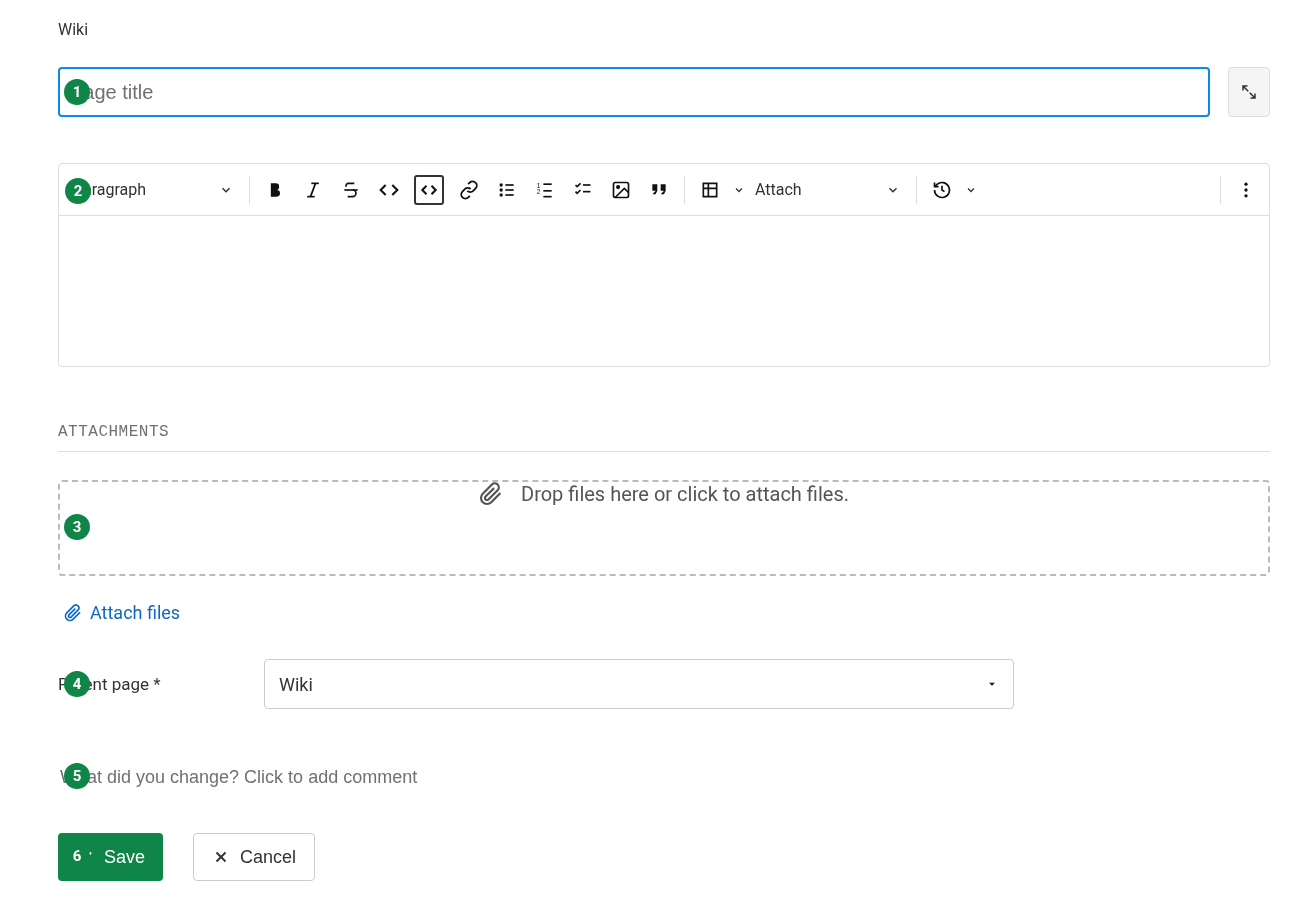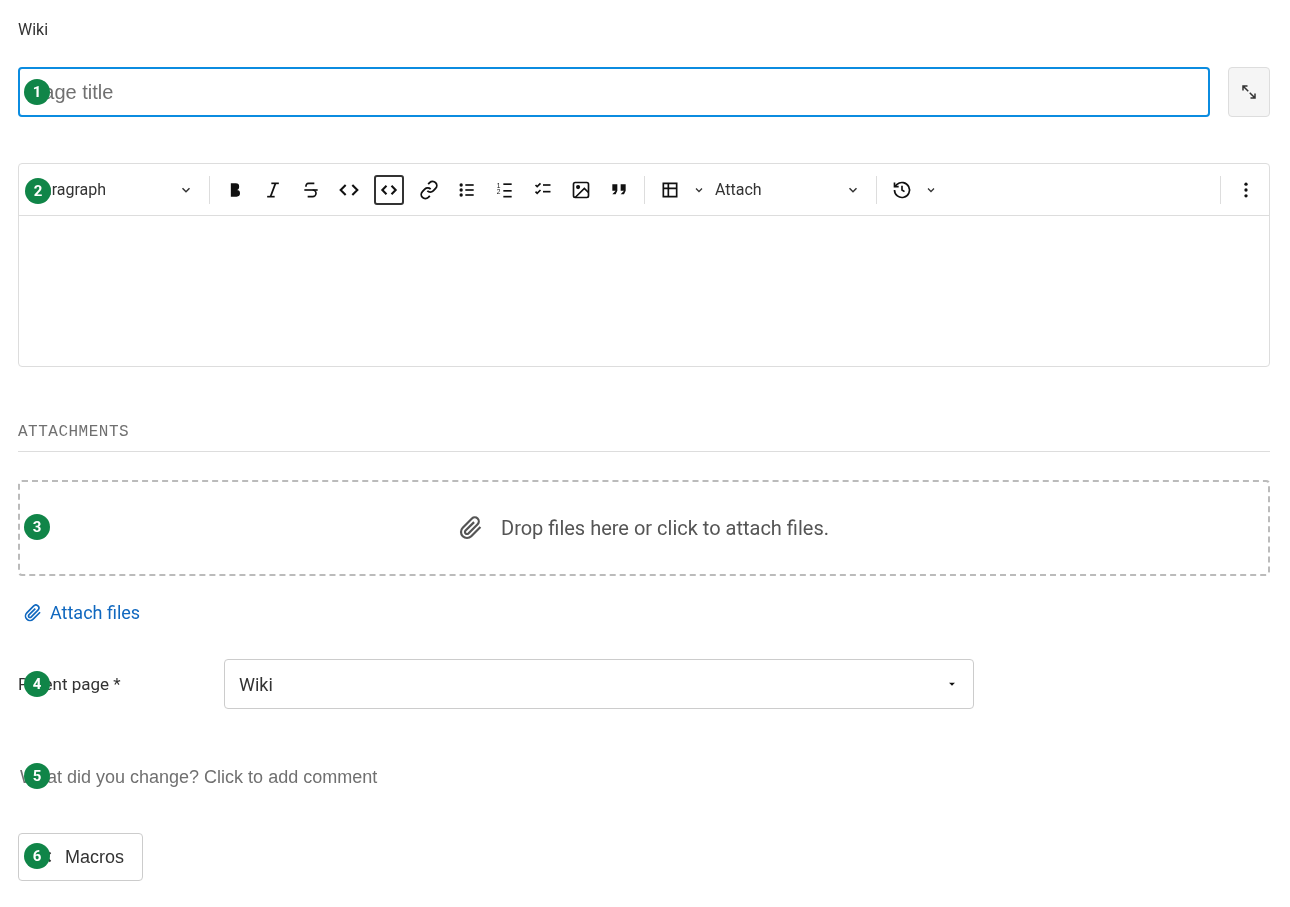--- a/index.html
+++ b/index.html
@@ -1,17 +1,17 @@
 <!DOCTYPE html>
 <html><head>
   <meta charset="utf-8">
   <style>
     * { box-sizing: border-box; margin: 0; padding: 0; }
     body { font-family: -apple-system, BlinkMacSystemFont, "Segoe UI", Roboto, sans-serif; background: #fff; color: #333; padding: 20px 0; }
-    .container { padding-left: 18px; padding-right: 20px; position: relative; }
+    .container { padding-left: 58px; padding-right: 20px; position: relative; }
     
     .step-badge { position: absolute; left: 6px; width: 26px; height: 26px; border-radius: 50%; background: #108548; color: #fff; font-weight: bold; display: flex; align-items: center; justify-content: center; font-size: 15px; z-index: 10; }
     
     .breadcrumb { font-size: 16px; color: #333; margin-bottom: 28px; }
     
     .title-row { display: flex; gap: 18px; align-items: stretch; margin-bottom: 46px; position: relative; }
     .title-input { flex: 1; height: 50px; border: 2px solid #0b8ce0; border-radius: 4px; padding: 0 10px; font-size: 20px; outline: none; color: #666; }
     .title-input::placeholder { color: #707070; }
     .expand-btn { width: 42px; height: 50px; border: 1px solid #ddd; border-radius: 4px; background: #f5f5f5; display: flex; align-items: center; justify-content: center; cursor: pointer; }
     
@@ -24,21 +24,21 @@
     .tb-btn { width: 38px; height: 38px; display: flex; align-items: center; justify-content: center; cursor: pointer; border-radius: 3px; }
     .tb-btn svg { width: 20px; height: 20px; }
     .tb-btn.boxed { border: 2px solid #333; border-radius: 3px; width: 30px; height: 30px; margin: 0 6px; }
     .tb-group { display: flex; align-items: center; gap: 4px; }
     .tb-spacer { flex: 1; }
     .chevron { display: inline-block; }
     .editor-body { min-height: 150px; padding: 12px; }
     
     .attach-header { font-size: 16px; color: #707070; letter-spacing: 0.5px; padding-bottom: 10px; border-bottom: 1px solid #ddd; margin-bottom: 28px; font-family: Liberation Mono, monospace; }
     
-    .dropzone { border: 2px dashed #bbb; border-radius: 4px; height: 96px; display: flex; align-items: center; justify-content: center; gap: 18px; color: #555; font-size: 20px; cursor: pointer; position: relative; margin-bottom: 26px; }
+    .dropzone { border: 2px dashed #bbb; border-radius: 4px; height: 96px; display: flex; justify-content: center; gap: 18px; color: #555; font-size: 20px; cursor: pointer; position: relative; margin-bottom: 26px; }
     .dropzone svg { width: 24px; height: 24px; }
     
     .attach-link { color: #1068bf; font-size: 18px; display: inline-flex; align-items: center; gap: 8px; cursor: pointer; margin-left: 6px; margin-bottom: 36px; }
     .attach-link svg { width: 18px; height: 18px; }
     
     .field-row { display: flex; align-items: center; gap: 16px; margin-bottom: 50px; position: relative; }
     .field-label { font-size: 17px; width: 190px; }
     .field-select { width: 750px; height: 50px; border: 1px solid #ccc; border-radius: 4px; padding: 0 14px; font-size: 18px; display: flex; align-items: center; justify-content: space-between; cursor: pointer; }
     
     .comment-input { width: 100%; border: none; height: 36px; font-size: 18px; color: #666; outline: none; padding: 0 2px; margin-bottom: 38px; }
@@ -234,22 +234,28 @@
     </div>
   </div>
 
   <div style="position:relative;">
     <span class="step-badge" style="top:4px;">5</span>
     <input class="comment-input" type="text" placeholder="What did you change? Click to add comment" style="">
   </div>
 
   <div class="button-row">
     <span class="step-badge" style="top:10px;">6</span>
+    <button class="btn btn-primary">
+      <svg viewBox="0 0 24 24" fill="none" stroke="#fff" stroke-width="3">
+          <polyline points="20 6 9 17 4 12"></polyline>
+        </svg>
+      <span>Save</span>
+    </button>
     <button class="btn btn-secondary">
       <svg viewBox="0 0 24 24" fill="none" stroke="#333" stroke-width="2.5">
           <line x1="18" y1="6" x2="6" y2="18"></line>
           <line x1="6" y1="6" x2="18" y2="18"></line>
         </svg>
-      <span>Macros</span>
+      <span>Cancel</span>
     </button>
   </div>
 
 </div>
 
 </body></html>

